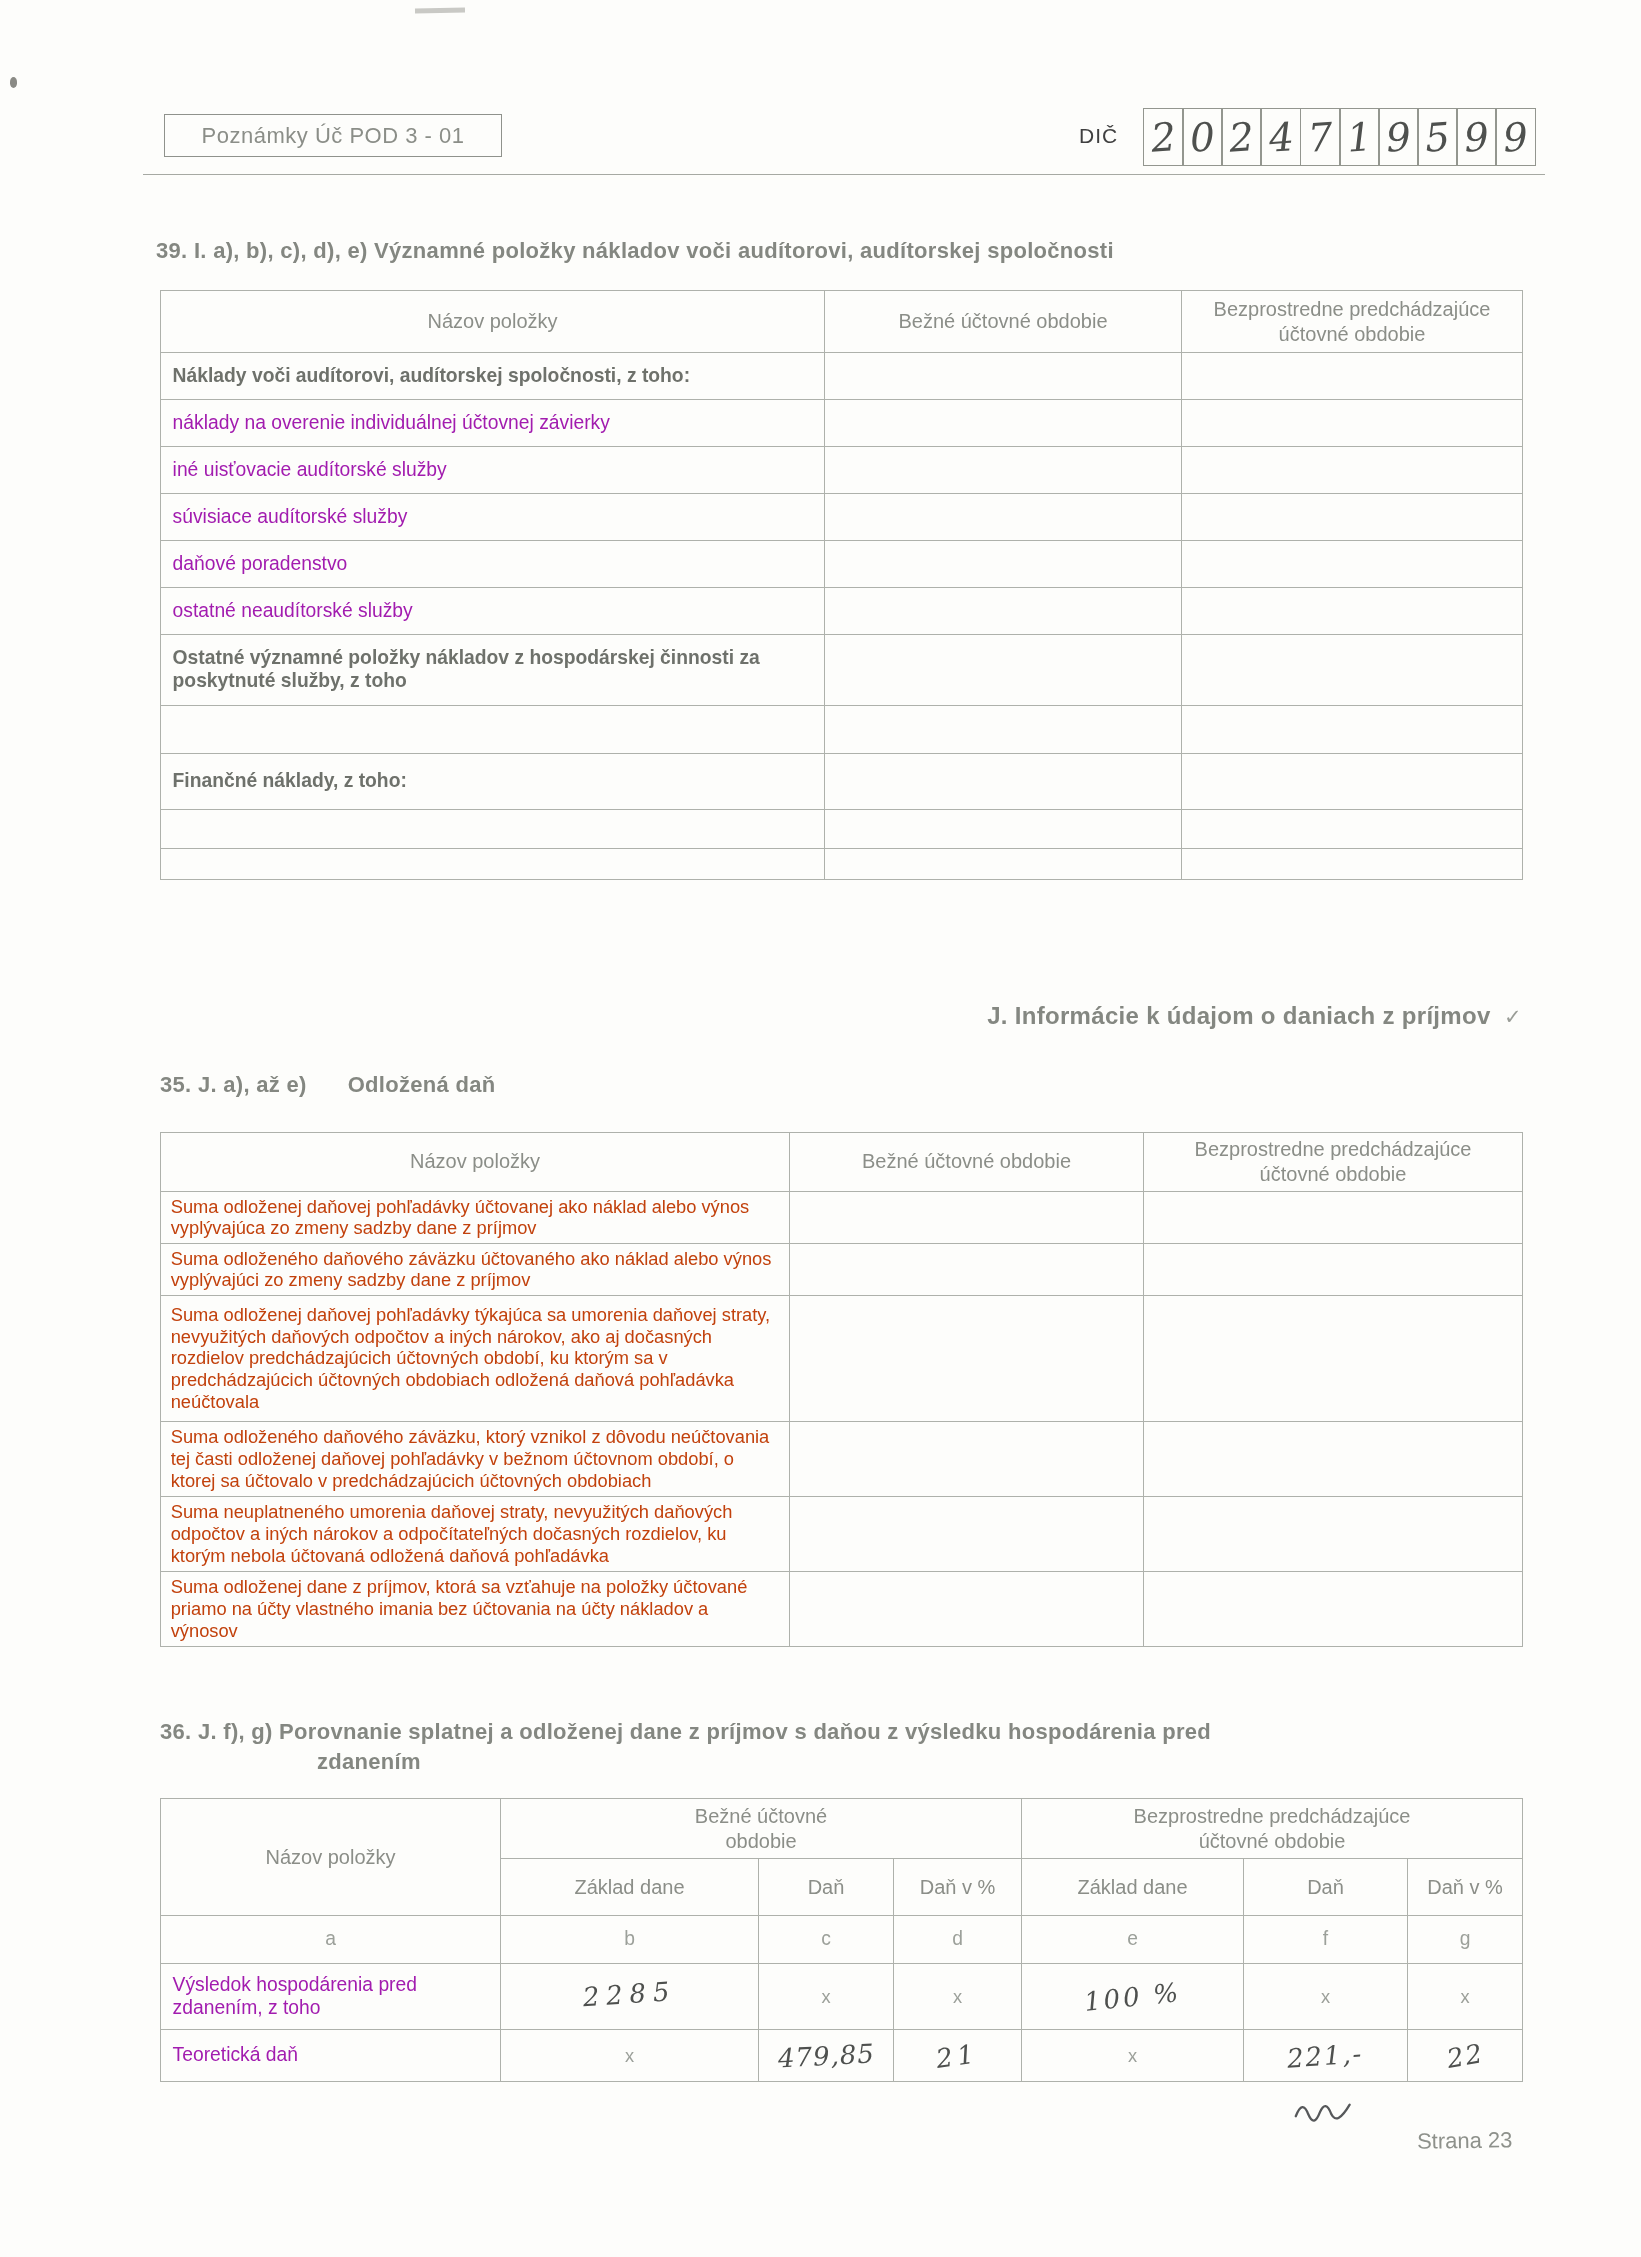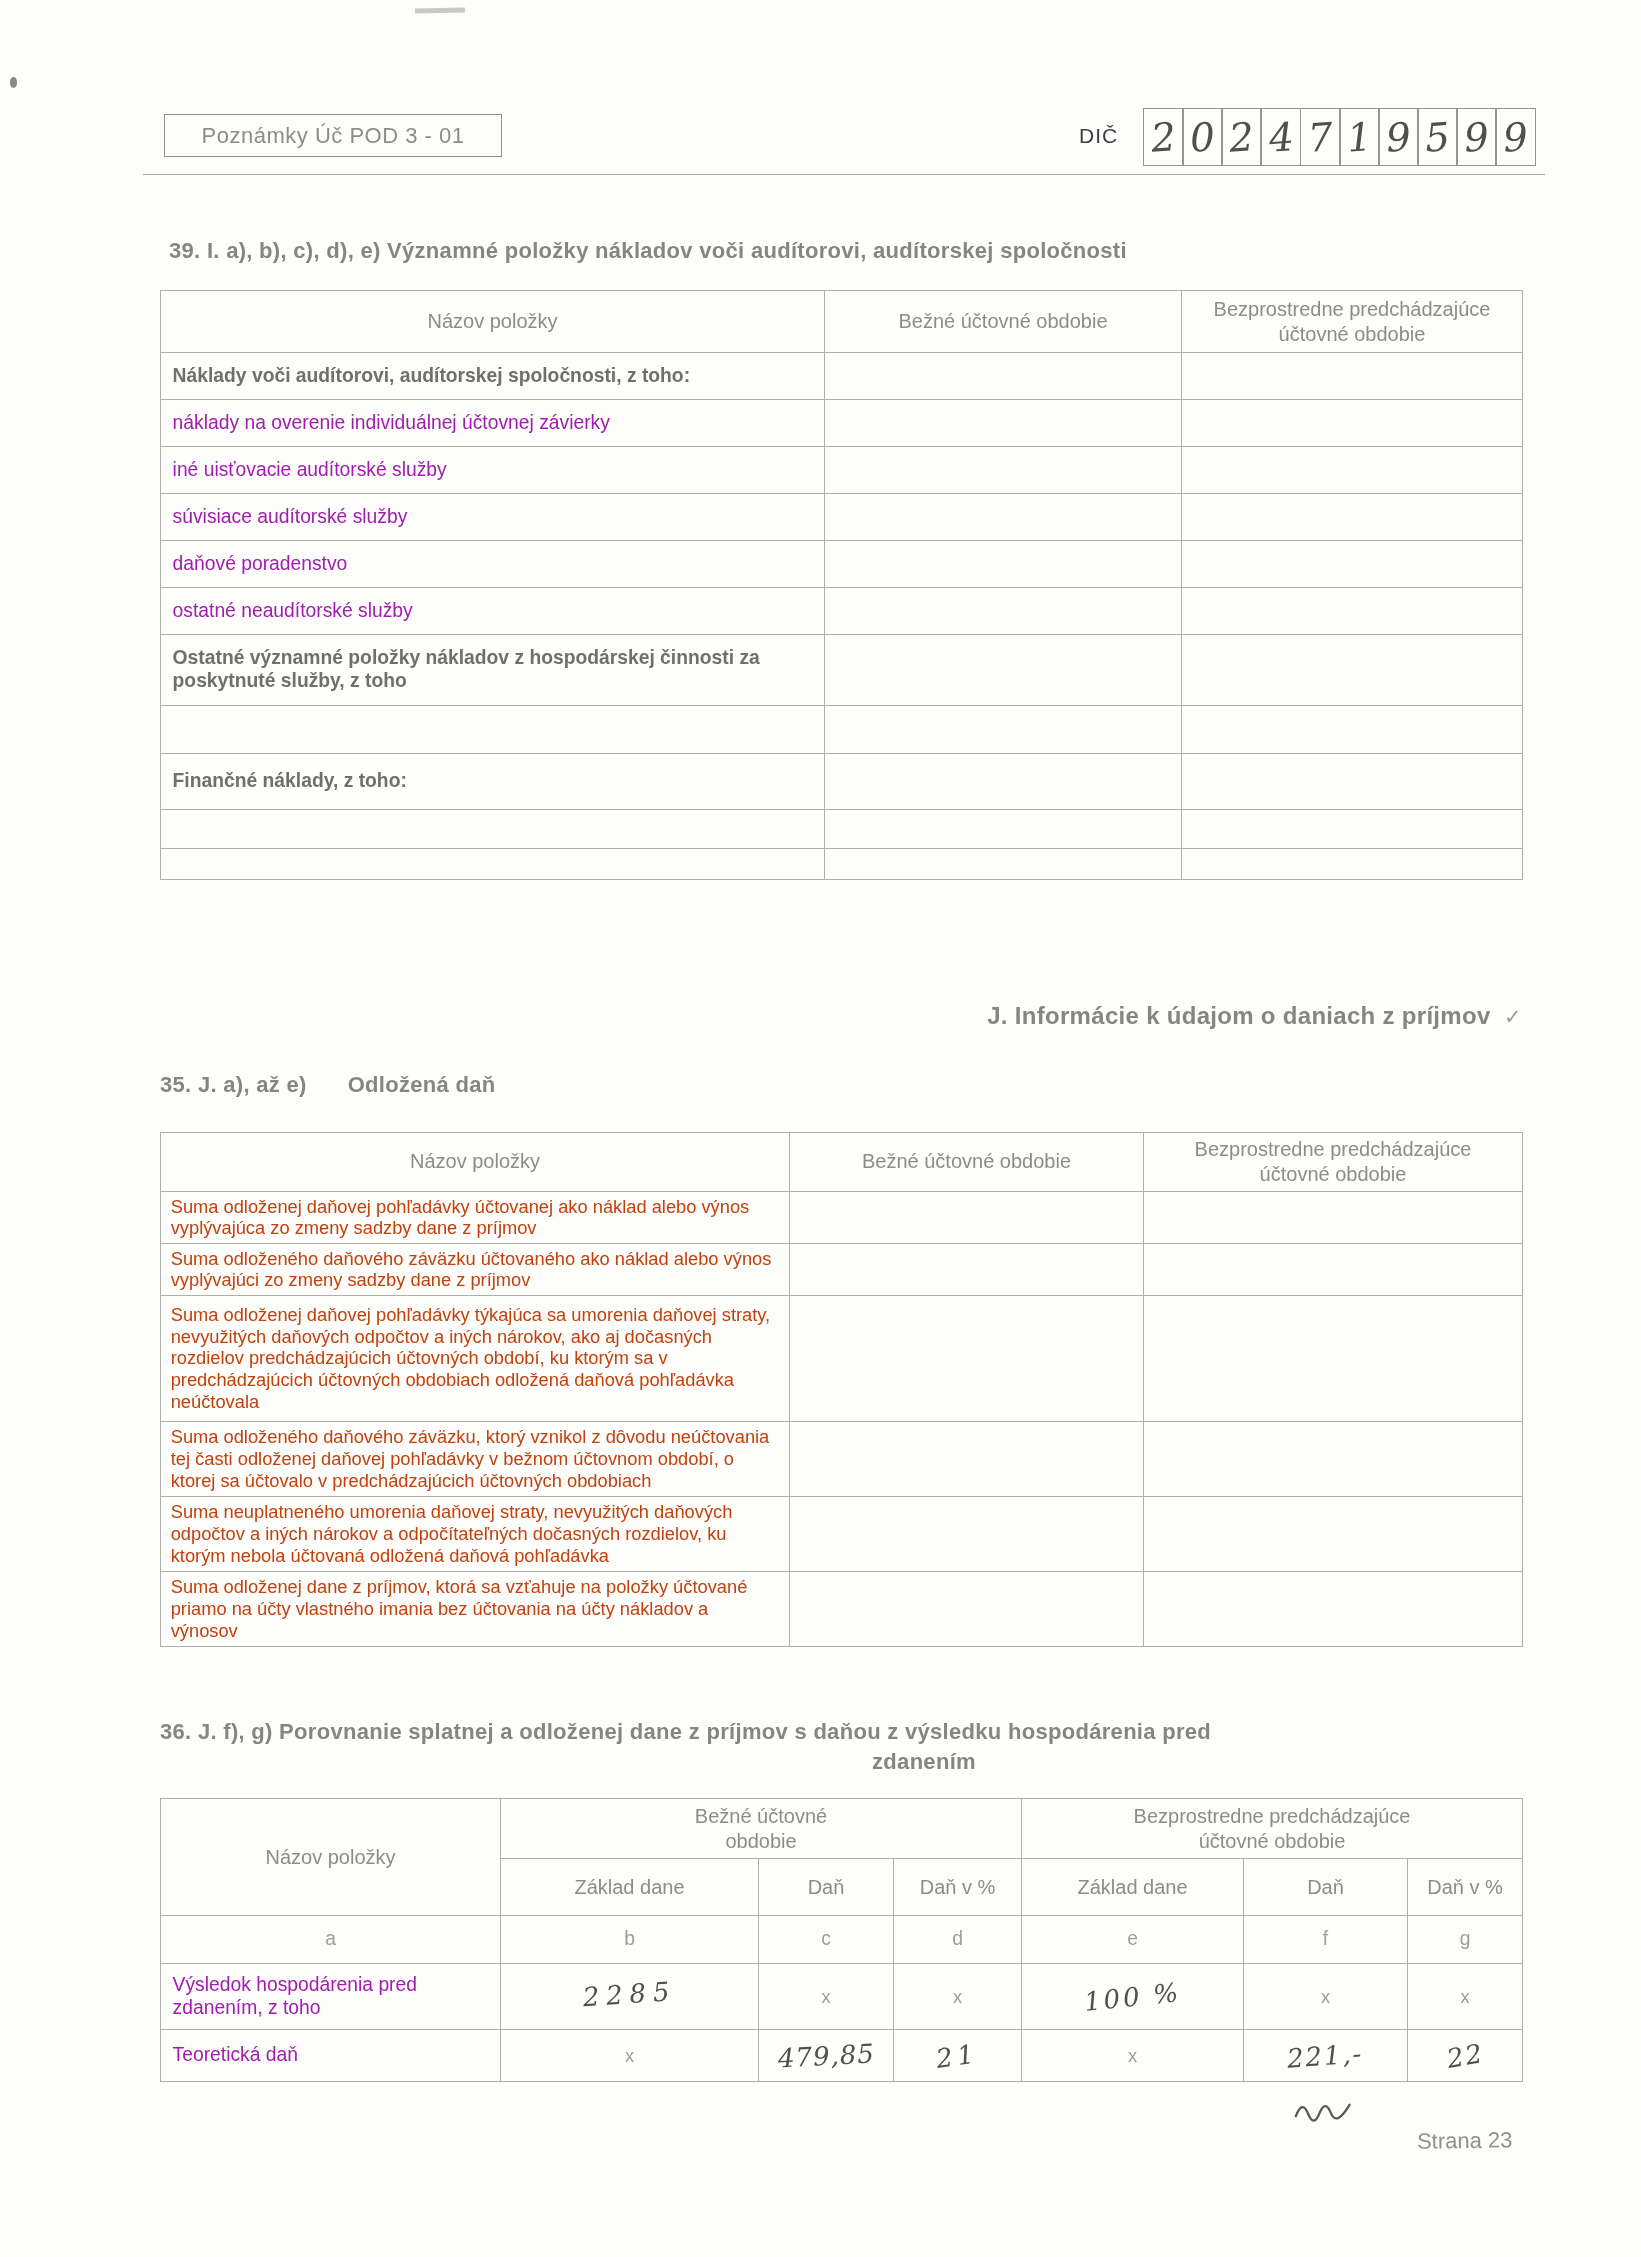--- a/index.html
+++ b/index.html
@@ -29,27 +29,27 @@
   }
   .hand{
     font-family:"DejaVu Serif",serif;font-style:italic;color:#4e504e;
     display:inline-block;
   }
   .dic-digit{font-size:39px;transform:rotate(-4deg);}
   .head-rule{left:143px;top:174px;width:1402px;height:0;border-top:1.9px solid #a6a9a3;}
 
   
   .sec-title{font-size:22px;font-weight:bold;color:#848781;letter-spacing:0.3px;}
-  .s39-title{left:169px;top:238px;width:1371px;}
+  .s39-title{left:156px;top:238px;width:1371px;}
   .j-title{left:160px;top:1002px;width:1362px;text-align:right;font-size:24px;}
   .j-check{font-weight:normal;font-size:21px;color:#9a9d97;margin-left:13.5px;}
   .s35-title{left:160px;top:1072px;}
   .s35-name{margin-left:41px;}
   .s36-title{left:160px;top:1717px;width:1371px;line-height:1.35;}
-  .s36-line2{padding-left:157px;text-align:center;}
+  .s36-line2{padding-left:157px;}
 
   
   table.t{
     border-collapse:collapse;table-layout:fixed;width:1362px;
     position:absolute;left:160px;
   }
   table.t th,table.t td{
     border:1.4px solid #aeb1ab;overflow:hidden;
     vertical-align:middle;
   }

